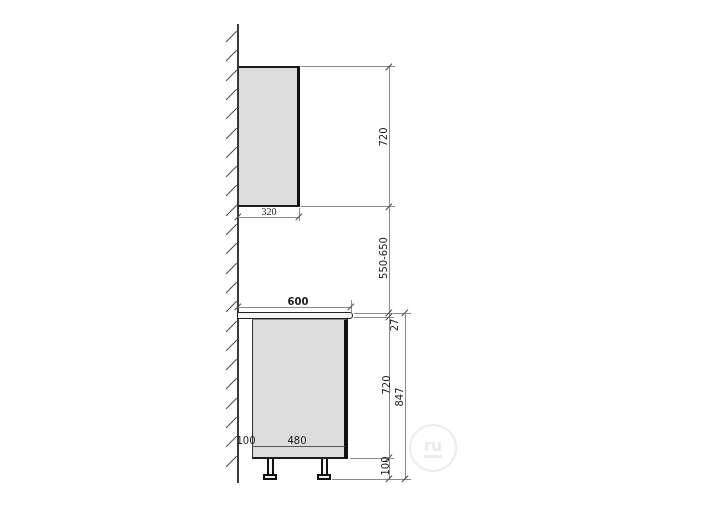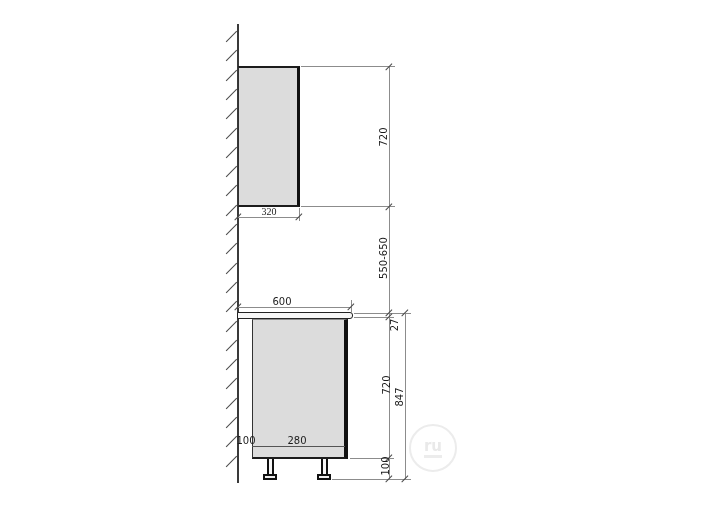--- a/index.html
+++ b/index.html
@@ -105,21 +105,21 @@
       <div class="tick" style="left: 405px; top: 479px;"></div>
       <div class="tick" style="left: 238px; top: 217px;"></div>
       <div class="tick" style="left: 299px; top: 217px;"></div>
       <div class="tick" style="left: 238px; top: 307px;"></div>
       <div class="tick" style="left: 351px; top: 307px;"></div>
     </div>
 
   <div class="vlabel" style="left:384px;top:137px;">720</div>
   <div class="hlabel" style="left:269px;top:212px;font-family:Liberation Serif, serif;">320</div>
   <div class="vlabel" style="left:384px;top:258px;">550-650</div>
-  <div class="hlabel" style="left:282px;top:302px;">600</div>
+  <div class="hlabel" style="left:298px;top:302px;font-weight:bold;">600</div>
   <div class="vlabel" style="left:395px;top:325px;">27</div>
   <div class="vlabel" style="left:387px;top:385px;">720</div>
   <div class="vlabel" style="left:400px;top:397px;">847</div>
   <div class="vlabel" style="left:386px;top:466px;">100</div>
   <div class="hlabel" style="left:246px;top:441px;">100</div>
-  <div class="hlabel" style="left:297px;top:441px;">280</div>
+  <div class="hlabel" style="left:297px;top:441px;">480</div>
 
 </div>
 
 </body></html>

